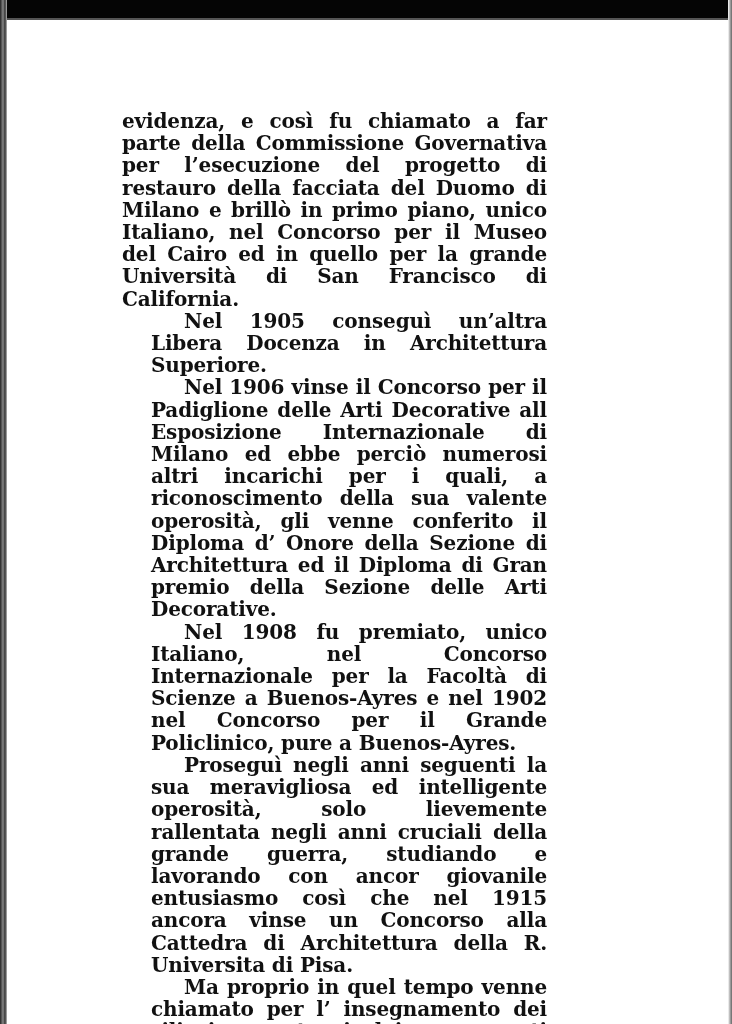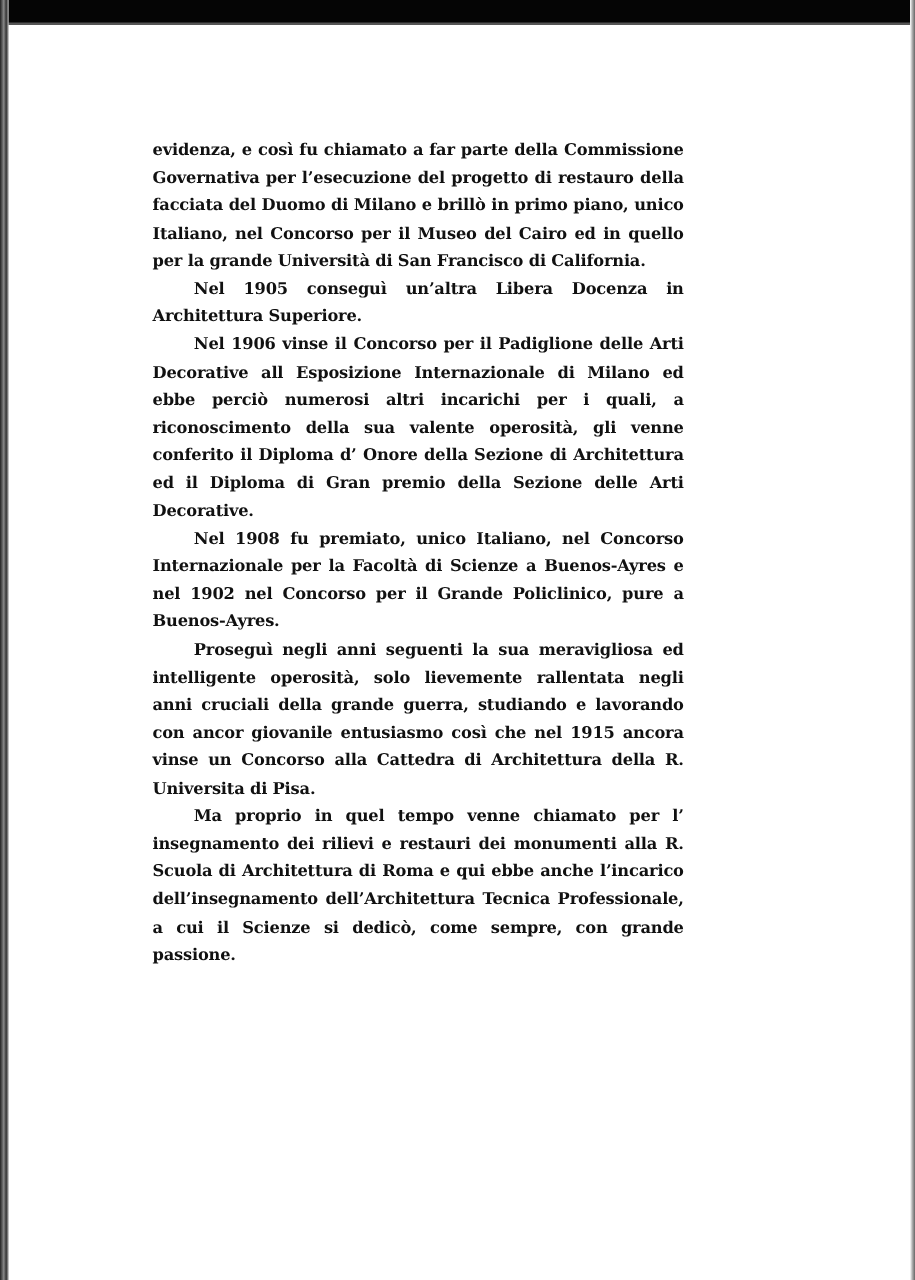--- a/index.html
+++ b/index.html
@@ -25,26 +25,26 @@
     }
     .page {
       position: absolute; left: 122px; top: 110px; width: 425px;
     }
     .page-number {
       text-align: center; font-size: 14px; letter-spacing: 0.5px;
       margin-bottom: 10px; height: 22px; line-height: 22px;
       font-weight: bold;
     }
     .para {
-      margin: 0; font-size: 13px; line-height: 22.2px;
+      margin: 0; font-size: 20px; line-height: 22.2px;
       text-align: justify; font-weight: bold;
       letter-spacing: -0.15px;
       hyphens: manual;
     }
-    .para.indent { text-indent: 33px; }
+    .para.indent { text-indent: 33px; margin-left: 29px; }
   </style>
 </head>
 <body>
 
 <div class="top-bar"></div>
 <div class="left-edge"></div>
 <div class="right-edge"></div>
 
 <div class="page">
   <p class="para">evidenza, e così fu chiamato a far parte della Commissione Governativa per l’esecuzione del progetto di restauro della facciata del Duomo di Milano e brillò in primo piano, unico Italiano, nel Concorso per il Museo del Cairo ed in quello per la grande Università di San Francisco di California.</p>

